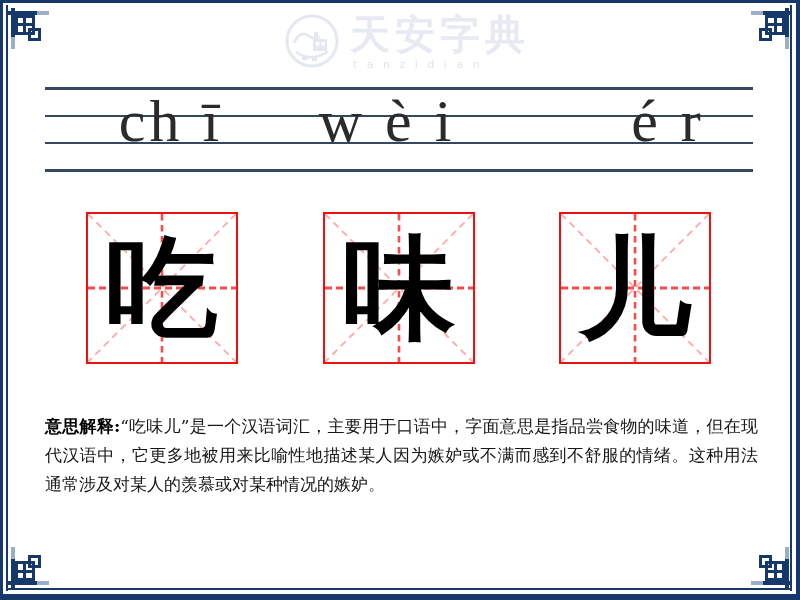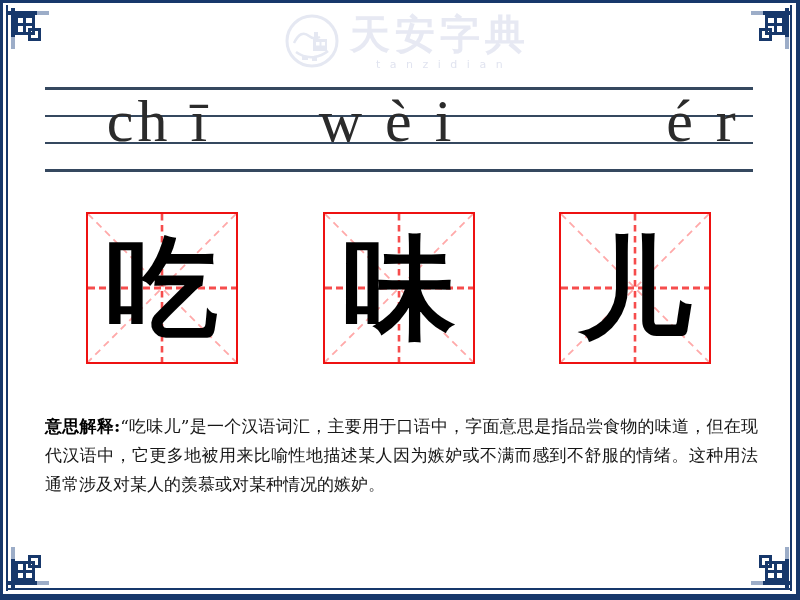--- a/index.html
+++ b/index.html
@@ -34,33 +34,33 @@
   }
   .logo-icon { width: 56px; height: 58px; }
   .logo-textcol { display: flex; flex-direction: column; }
   .logo-title {
     font-size: 40px; font-weight: bold; line-height: 44px;
     color: #e7e9f3; letter-spacing: 5px;
   }
   .logo-sub {
     font-family: "DejaVu Sans", sans-serif;
     font-size: 11px; color: #e1e4f0; letter-spacing: 9.5px;
-    margin-top: 2px; padding-left: 3px; margin-left: 23px;
+    margin-top: 2px; padding-left: 3px;
   }
   
   .staff-line { position: absolute; left: 45px; width: 708px; height: 2.6px; background: #35485f; }
   .sl-1 { top: 87px; } .sl-2 { top: 114.5px; } .sl-3 { top: 141.5px; } .sl-4 { top: 169px; }
   .pinyin {
     position: absolute; top: 91px;
     font-family: "Liberation Serif", "DejaVu Serif", serif;
     font-size: 60px; line-height: 60px; color: #2b2b2b;
     letter-spacing: 4px; white-space: pre;
     transform: translateX(-50%);
   }
-  .py-1 { left: 159px; } .py-2 { left: 387px; } .py-3 { left: 703px; }
+  .py-1 { left: 171px; } .py-2 { left: 387px; } .py-3 { left: 668px; }
   
   .hanzi-box {
     position: absolute; top: 212px; width: 148px; height: 148px;
     border: 2.5px solid #ee1111; box-sizing: content-box; background: #ffffff;
   }
   .hb-1 { left: 86px; } .hb-2 { left: 323px; } .hb-3 { left: 559px; }
   .guides { position: absolute; left: 0; top: 0; width: 100%; height: 100%; }
   .hanzi {
     position: relative; width: 100%; height: 100%;
     display: flex; align-items: center; justify-content: center;

